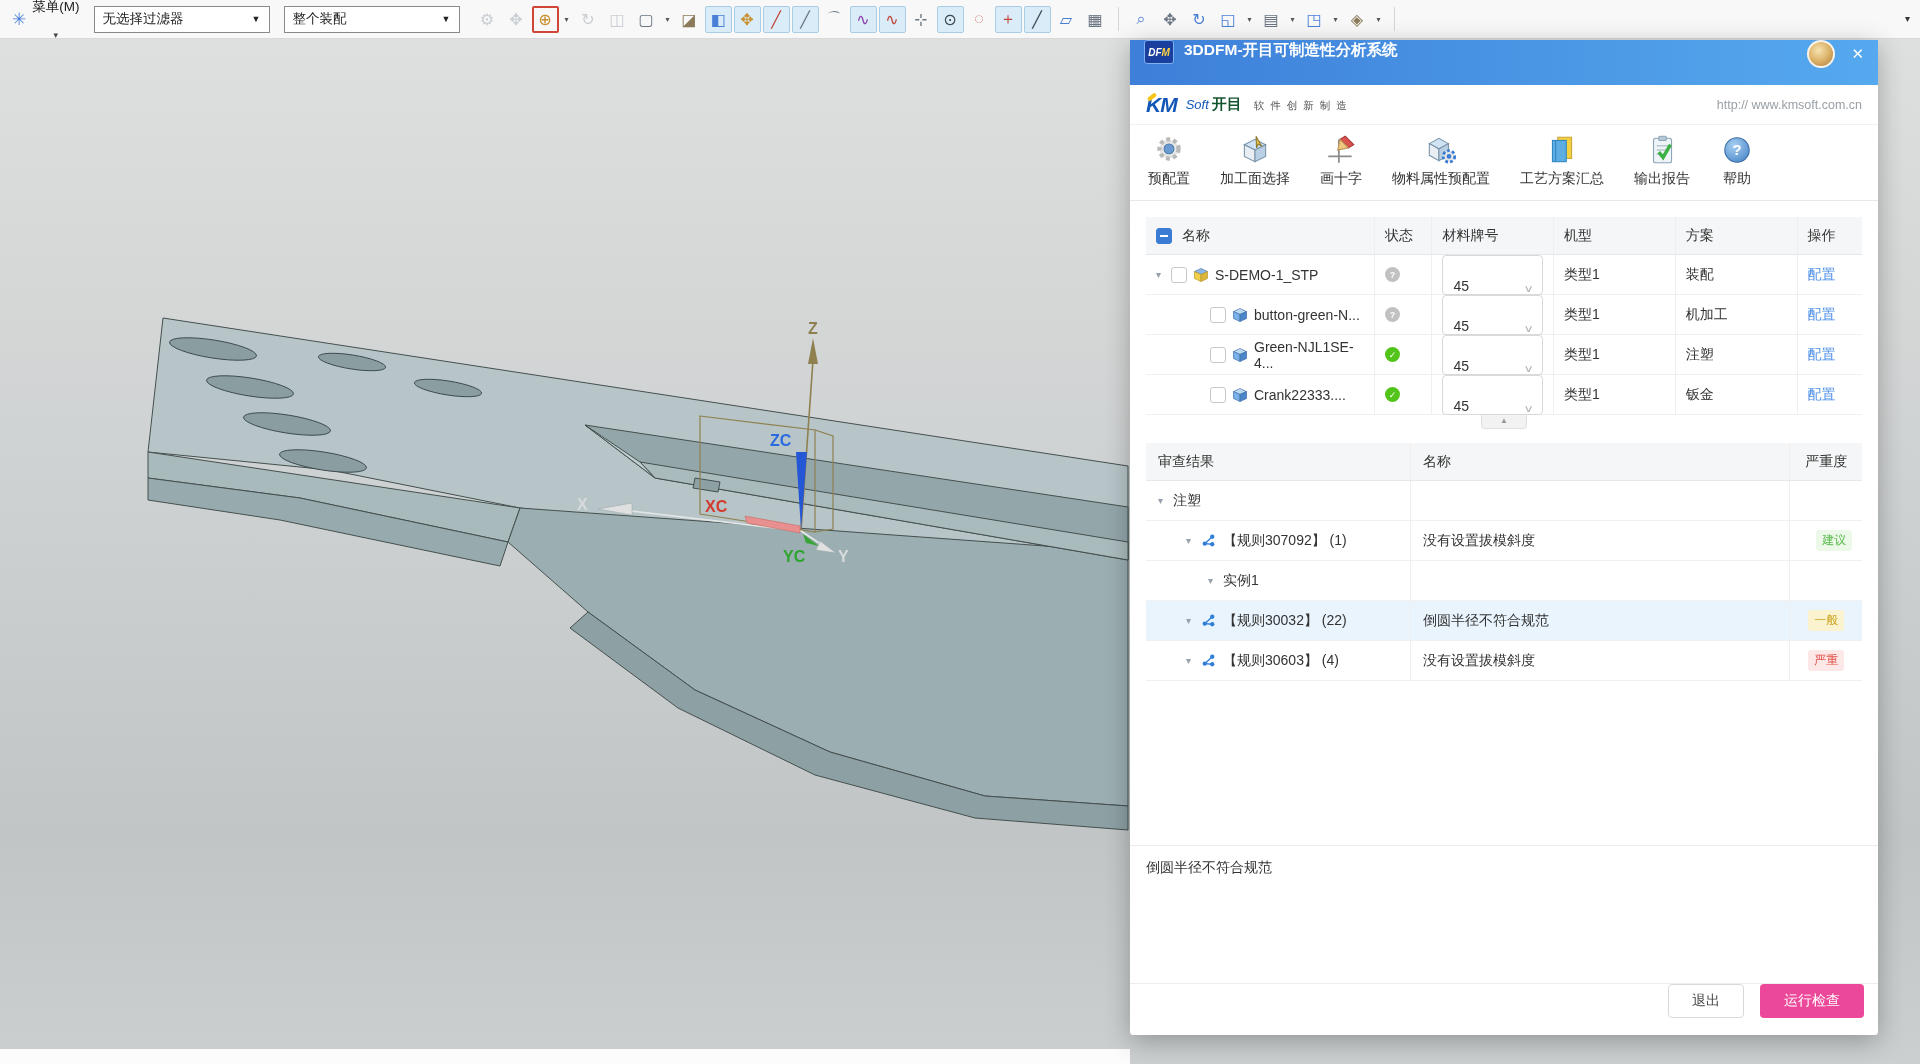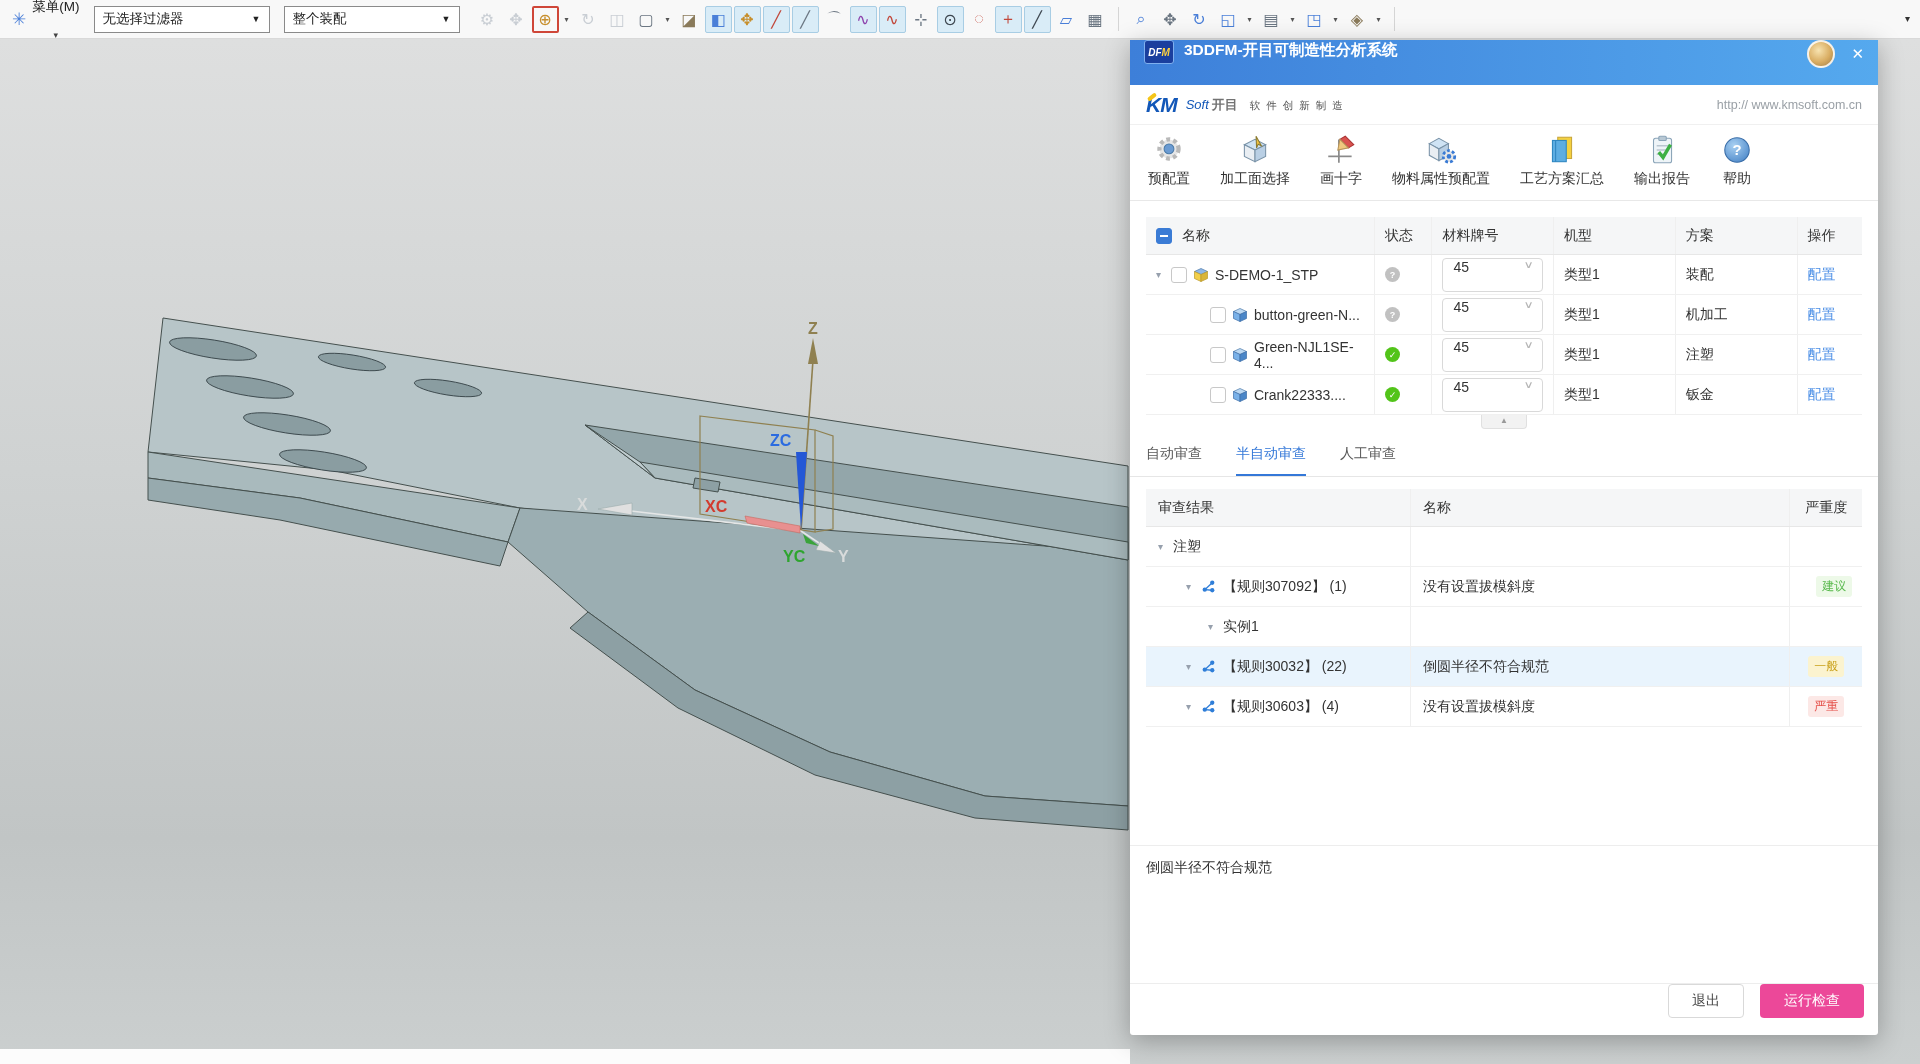--- a/index.html
+++ b/index.html
@@ -52,21 +52,21 @@
     background:radial-gradient(circle at 40% 35%,#f7e3b0 0%,#d9ad62 55%,#9d7a45 100%);
     border:2px solid rgba(255,255,255,.85); }
   .close-x { color:#fff; font-size:15px; cursor:default; }
 
   .brandrow { flex:0 0 40px; display:flex; align-items:center; padding:0 16px;
     border-bottom:1px solid #f0f0f0; }
   .logo-km { font-size:21px; font-weight:bold; font-style:italic; color:#1257b8; letter-spacing:-1px; position:relative; }
   .logo-km .acc { position:absolute; left:1px; top:2px; width:10px; height:4px;
     background:#f5c518; transform:rotate(-38deg); border-radius:2px; }
   .logo-soft { font-size:13px; font-style:italic; color:#1257b8; margin-left:9px; }
-  .logo-cn { font-size:13px; font-weight:bold; color:#737373; margin-left:3px; }
+  .logo-cn { font-size:15px; font-weight:bold; color:#14532d; margin-left:3px; }
   .slogan { font-size:10.5px; color:#555; letter-spacing:6px; margin-left:12px; margin-top:3px; }
   .url { margin-left:auto; font-size:12.5px; color:#9aa0a6; }
 
   .actions { flex:0 0 76px; display:flex; align-items:flex-start; gap:30px;
     padding:8px 18px 0; border-bottom:1px solid #e8e8e8; }
   .action { display:flex; flex-direction:column; align-items:center; gap:3px;
     font-size:14px; color:#333; cursor:default; }
 
   .ptable { margin:16px 16px 0; font-size:14px; color:#333; }
   .phead { display:flex; background:#f5f6f7; height:38px; align-items:center; }
@@ -76,22 +76,22 @@
   .pc:last-child { border-right:none; }
   .c1{width:32%;} .c2{width:8%;} .c3{width:17%;} .c4{width:17%;} .c5{width:17%;} .c6{width:9%;}
   .chk { width:16px; height:16px; border:1px solid #c8c8c8; border-radius:3px; background:#fff; flex:0 0 16px; }
   .chk.ind { background:#3a7bd5; border-color:#3a7bd5; position:relative; }
   .chk.ind::after { content:""; position:absolute; left:3px; top:6.5px; width:8px; height:2px; background:#fff; }
   .tcaret { color:#97a0ad; font-size:10px; width:15px; flex:0 0 15px; }
   .picon { width:16px; height:16px; margin:0 6px 0 6px; flex:0 0 16px; }
   .dot { width:15px; height:15px; border-radius:50%; display:inline-flex;
     align-items:center; justify-content:center; color:#fff; font-size:9px; font-weight:bold; }
   .dot.pending { background:#c1c1c1; } .dot.ok { background:#52c41a; }
-  .msel { width:100%; max-width:118px; height:34px; border:1px solid #d9d9d9; border-radius:4px;
-    display:flex; align-items:flex-start; justify-content:space-between; padding:0 10px;
+  .msel { width:100%; max-width:118px; height:40px; border:1px solid #d9d9d9; border-radius:4px;
+    display:flex; align-items:flex-end; justify-content:space-between; padding:0 10px;
     font-size:14px; color:#333; background:#fff; }
   .msel .ch { color:#b5b5b5; font-size:10px; transform:scaleX(1.4); }
   .oplink { color:#4a8ee6; cursor:default; }
   .collapse { height:16px; display:flex; justify-content:center; }
   .coltab { width:46px; height:14px; background:#f2f2f2; border:1px solid #e0e0e0; border-top:none;
     border-radius:0 0 4px 4px; text-align:center; font-size:8px; color:#999; line-height:12px; }
 
   .tabs { flex:0 0 44px; display:flex; align-items:stretch; gap:34px; padding:0 16px;
     border-bottom:1px solid #e6e6e6; margin-top:2px; }
   .tab { font-size:14px; color:#595959; display:flex; align-items:center;
@@ -446,25 +446,20 @@
       <div class="pc c6">
           <span class="oplink">配置</span>
         </div>
     </div>
   </div>
 
   <div class="collapse">
     <div class="coltab">▲</div>
   </div>
 
-  <div class="tabs">
-    <div class="tab">自动审查</div>
-    <div class="tab active">半自动审查</div>
-    <div class="tab">人工审查</div>
-  </div>
 
   <div class="rtable">
     <div class="rhead">
       <div class="rc r1">审查结果</div>
       <div class="rc r2">名称</div>
       <div class="rc r3">严重度</div>
     </div>
 
     <div class="rrow">
       <div class="rc r1">

